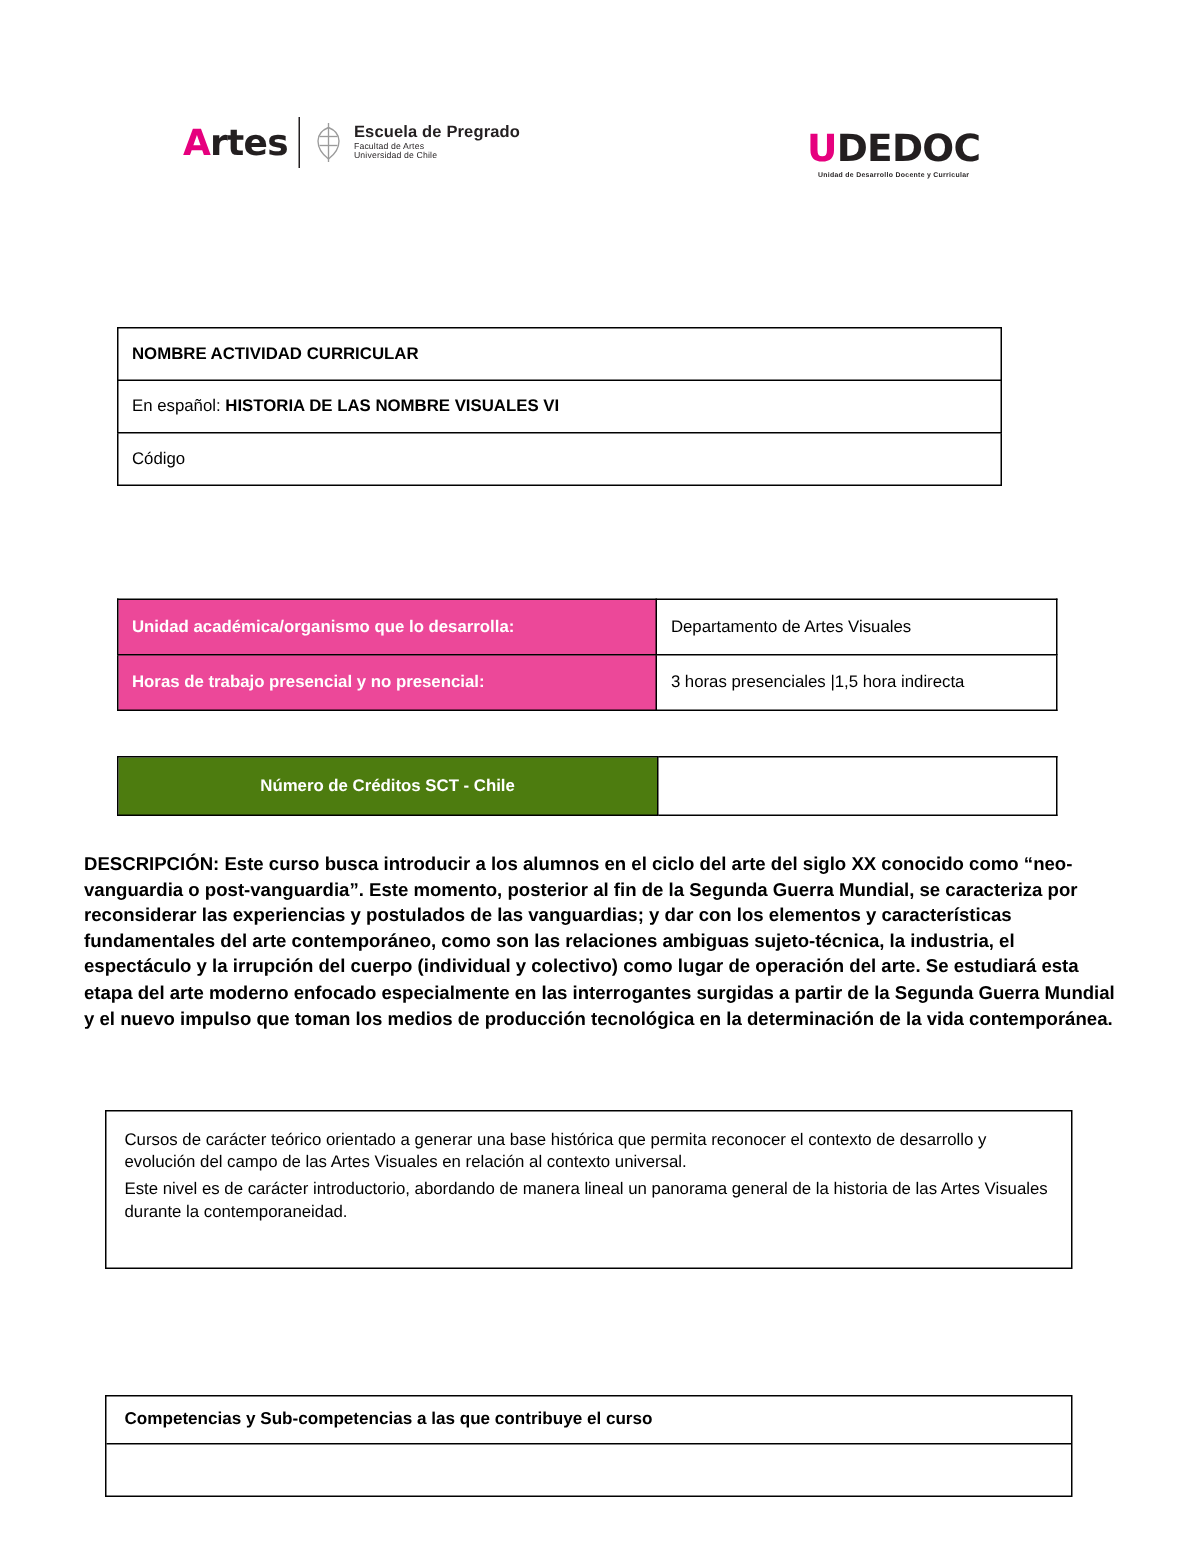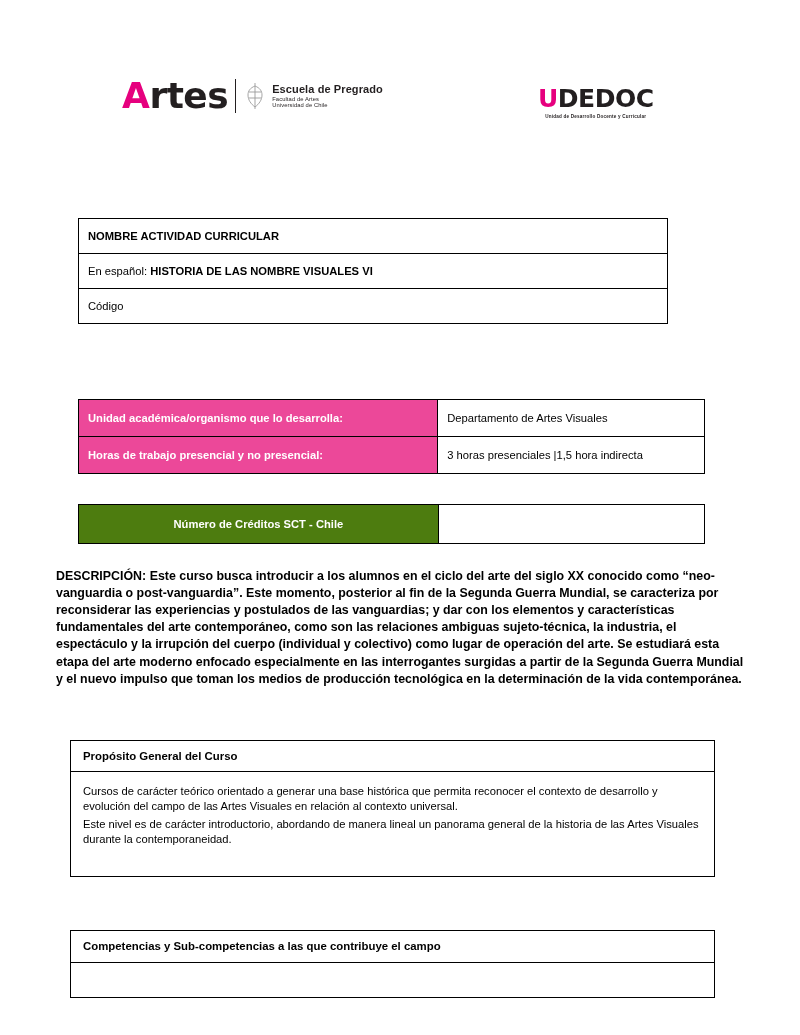--- a/index.html
+++ b/index.html
@@ -36,21 +36,21 @@
   .logo-artes {
     position: absolute;
     left: 122px;
     top: 0px;
     display: flex;
     align-items: center;
   }
   .logo-artes .word {
     font-family: "DejaVu Sans", sans-serif;
     font-weight: bold;
-    font-size: 36px;
+    font-size: 24px;
     letter-spacing: -0.5px;
     color: #231f20;
     line-height: 1;
   }
   .logo-artes .word .a-pink {
     color: #e6007e;
   }
   .logo-artes .divider {
     width: 1px;
     height: 34px;
@@ -289,25 +289,24 @@
         <tr>
       <td class="lbl">Número de Créditos SCT - Chile</td>
       <td class="val"></td>
     </tr>
   </tbody>
     </table>
 
   <div id="description">DESCRIPCIÓN: Este curso busca introducir a los alumnos en el ciclo del arte del siglo XX conocido como “neo-vanguardia o post-vanguardia”. Este momento, posterior al fin de la Segunda Guerra Mundial, se caracteriza por reconsiderar las experiencias y postulados de las vanguardias; y dar con los elementos y características fundamentales del arte contemporáneo, como son las relaciones ambiguas sujeto-técnica, la industria, el espectáculo y la irrupción del cuerpo (individual y colectivo) como lugar de operación del arte. Se estudiará esta etapa del arte moderno enfocado especialmente en las interrogantes surgidas a partir de la Segunda Guerra Mundial y el nuevo impulso que toman los medios de producción tecnológica en la determinación de la vida contemporánea.</div>
 
   <div id="block-purpose">
-    <div class="hdr">Propósito General del Curso</div>
     <div class="body">
       <p>Cursos de carácter teórico orientado a generar una base histórica que permita reconocer el contexto de desarrollo y evolución del campo de las Artes Visuales en relación al contexto universal.</p>
       <p>Este nivel es de carácter introductorio, abordando de manera lineal un panorama general de la historia de las Artes Visuales durante la contemporaneidad.</p>
     </div>
   </div>
 
   <div id="block-competencies">
-    <div class="hdr">Competencias y Sub-competencias a las que contribuye el campo</div>
+    <div class="hdr">Competencias y Sub-competencias a las que contribuye el curso</div>
     <div class="body"></div>
   </div>
 
 </div>
 
 </body></html>

